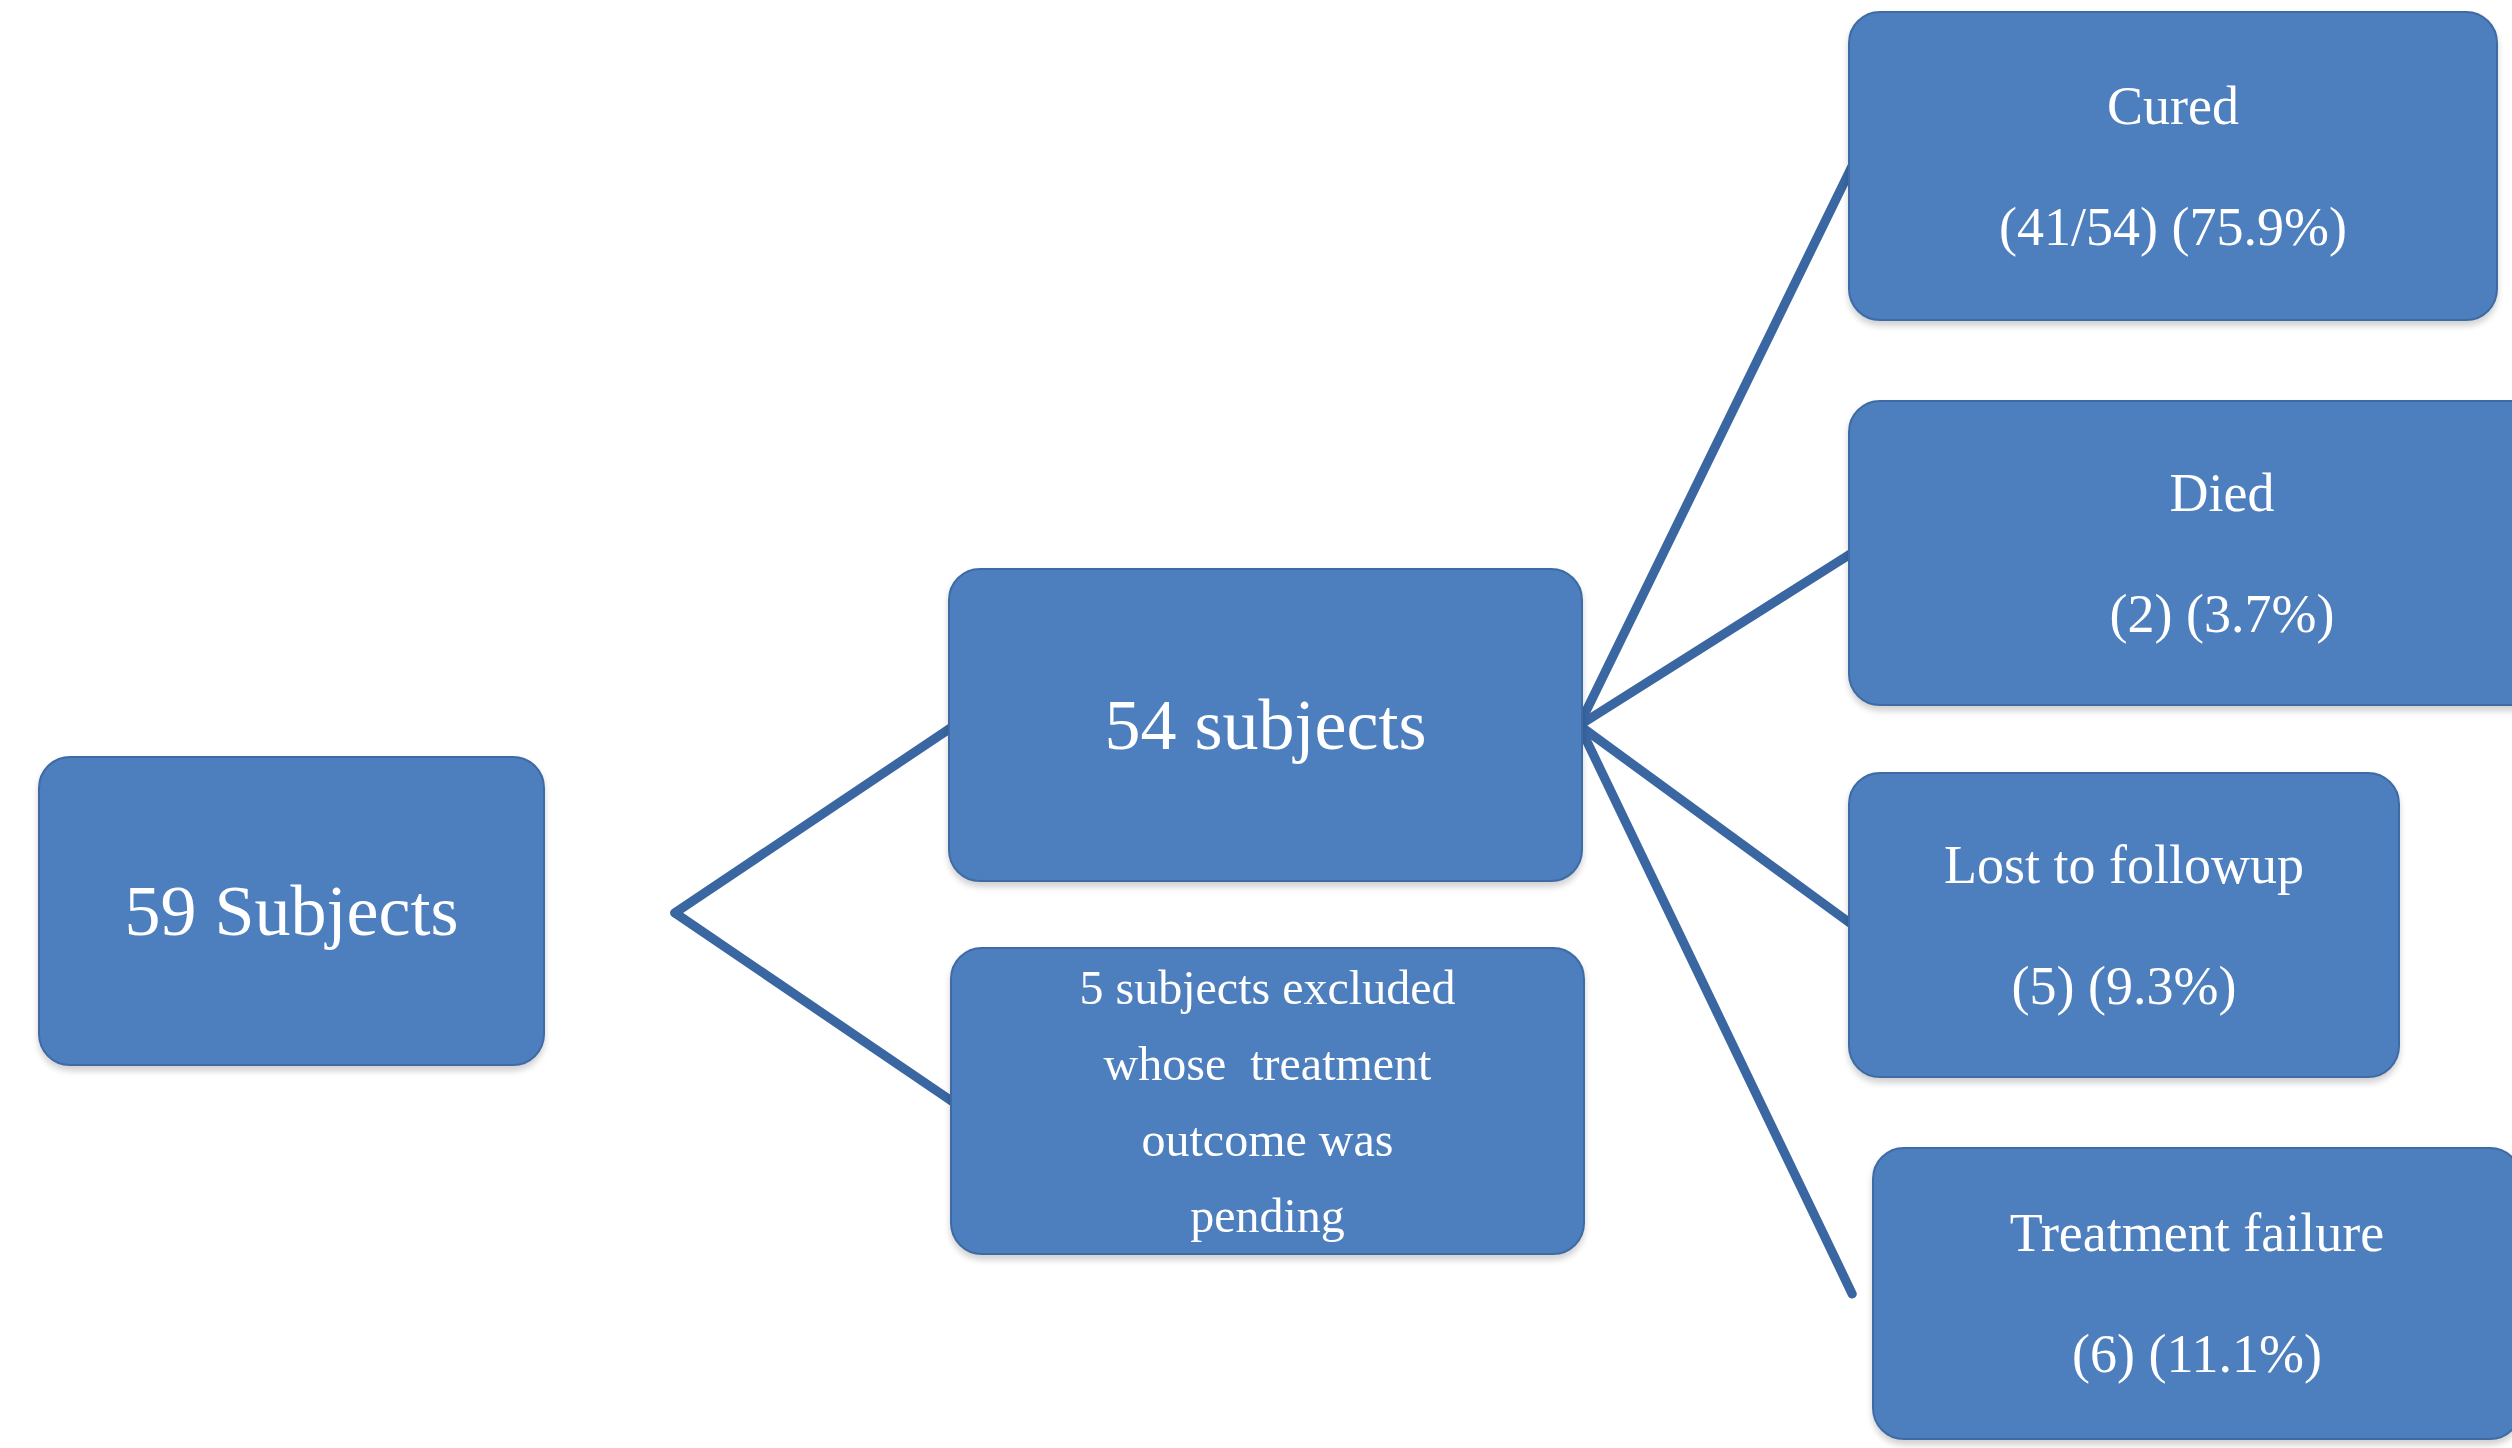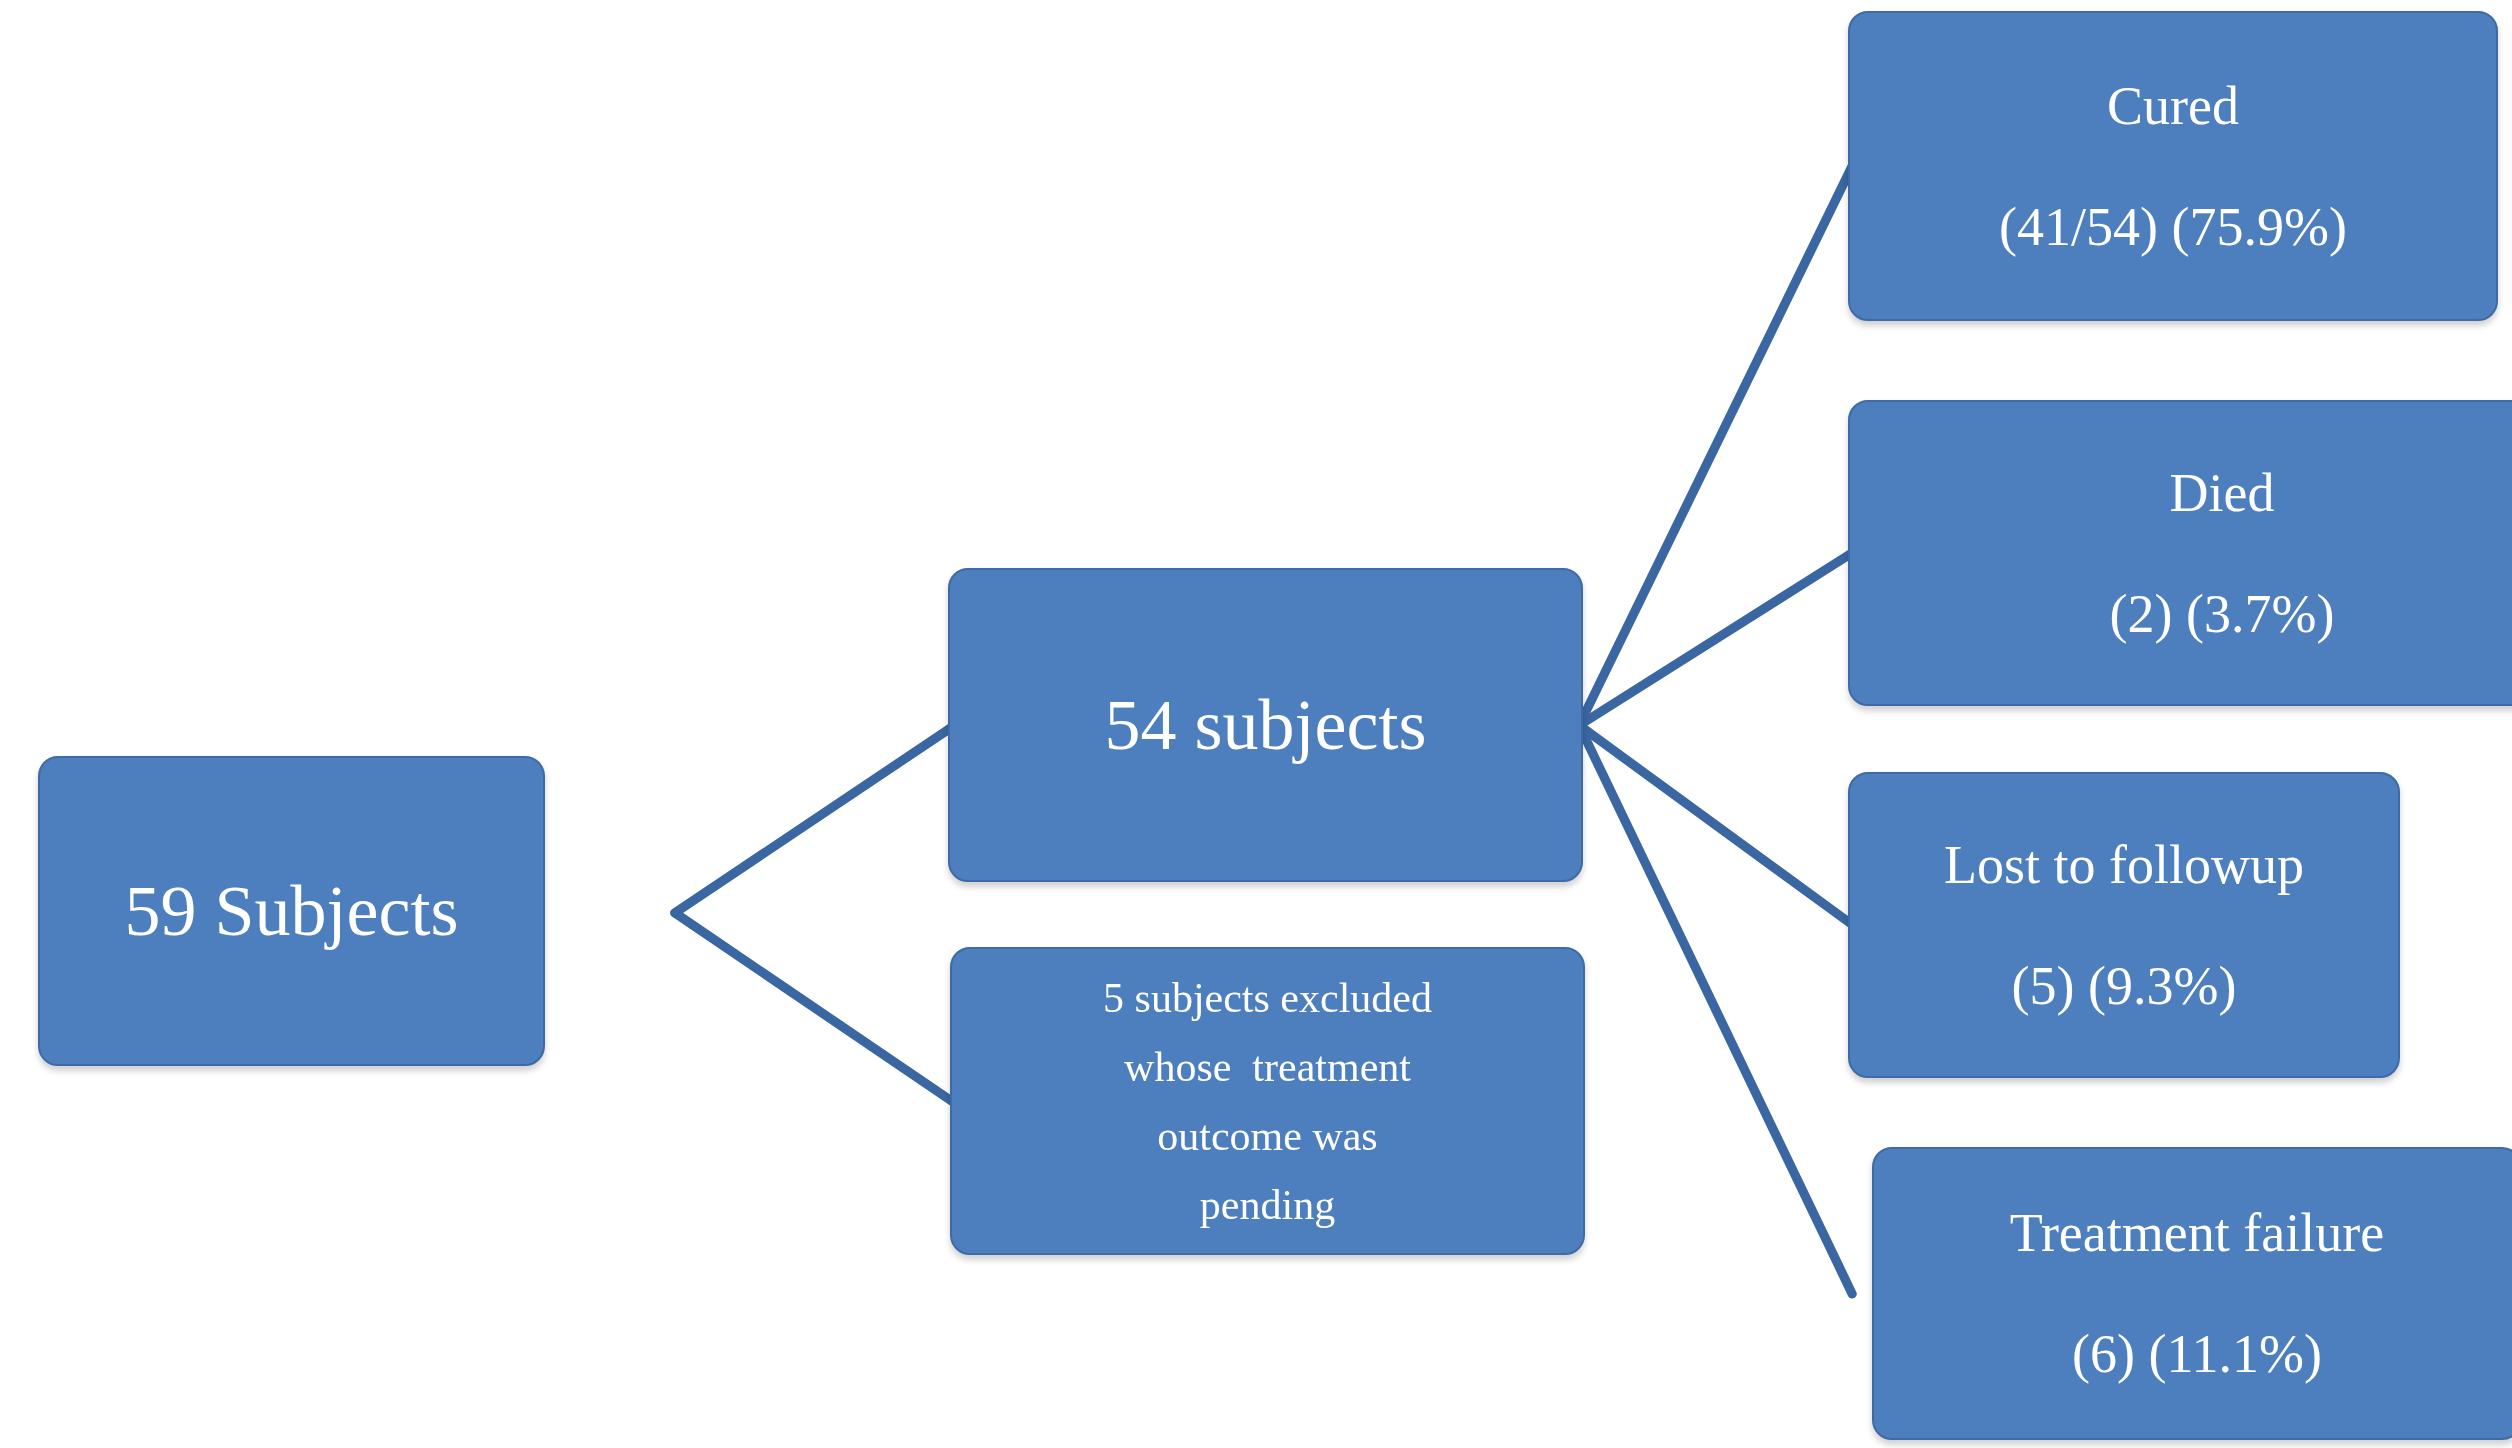--- a/index.html
+++ b/index.html
@@ -27,33 +27,33 @@
   .connectors line{
     stroke:var(--connector);
     stroke-width:11;
     stroke-linecap:round;
   }
   .node{
     position:absolute;
     box-sizing:border-box;
     background:var(--box-fill);
     border:2.5px solid var(--box-border);
-    border-radius:20px;
+    border-radius:32px;
     color:var(--text);
     display:flex;
     flex-direction:column;
     align-items:center;
     justify-content:center;
     text-align:center;
     box-shadow:0 4.2px 5.9px rgba(0,0,0,0.18);
   }
   .node .line{display:block;white-space:pre-wrap;}
   .single{font-size:72px;}
   .outcome{font-size:54px;gap:59px;}
-  .multi{font-size:42px;gap:21px;}
+  .multi{font-size:48px;gap:21px;}
   
   .n-root     {left:38px;  top:756px;  width:507px; height:310px;text-align:center;}
   .n-included {left:948px;top:568px;  width:635px; height:314px;}
   .n-excluded {left:950px;top:947px; width:635px; height:308px;}
   .n-cured    {left:1848px;top:11px;   width:650px; height:310px;}
   .n-died     {left:1848px;top:400px;  width:748px; height:306px;}
   .n-lost     {left:1848px;top:772px;  width:552px; height:306px;}
   .n-failure  {left:1848px;top:1147px; width:650px; height:293px;margin-left:24px;}
 </style>
 </head>

